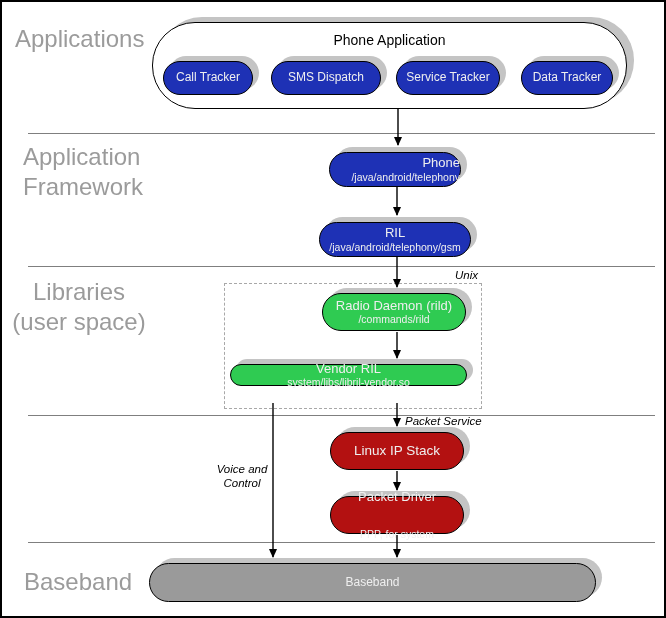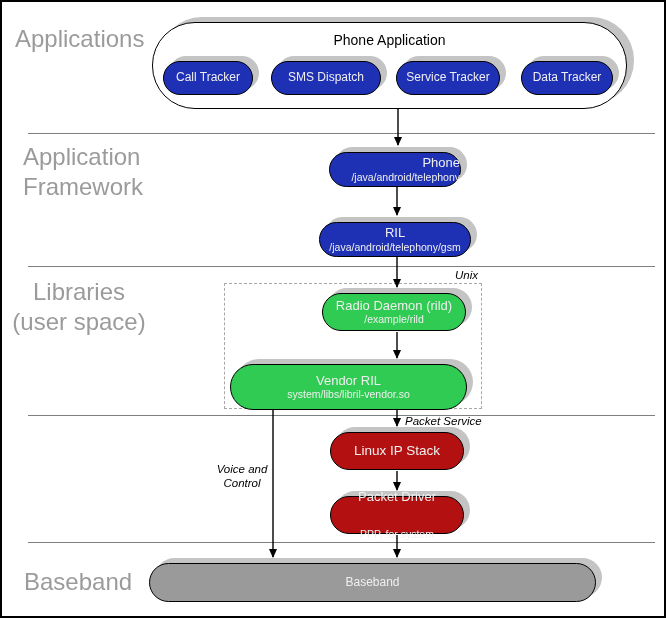--- a/index.html
+++ b/index.html
@@ -99,23 +99,23 @@
     <div class="t">Phone</div>
     <div class="s">/java/android/telephony</div>
   </div>
   <div class="pill" style="left:317px; top:220px; width:152px; height:35px;">
     <div class="t">RIL</div>
     <div class="s">/java/android/telephony/gsm</div>
   </div>
 
   <div class="pill green" style="left:320px; top:291px; width:144px; height:38px;">
     <div class="t">Radio Daemon (rild)</div>
-    <div class="s">/example/rild</div>
+    <div class="s">/commands/rild</div>
   </div>
-  <div class="pill green" style="left:228px; top:362px; width:237px; height:46px;">
+  <div class="pill green" style="left:228px; top:362px; width:237px; height:22px;">
     <div class="t">Vendor RIL</div>
     <div class="s">system/libs/libril-vendor.so</div>
   </div>
 
   <div class="pill red" style="left:328px; top:430px; width:134px; height:38px;">
     <div class="t" style="font-size:13.5px;">Linux IP Stack</div>
   </div>
   <div class="pill red" style="left:328px; top:494px; width:134px; height:38px;gap:24px;">
     <div class="t">Packet Driver</div>
     <div class="s">PPP, for system</div>

